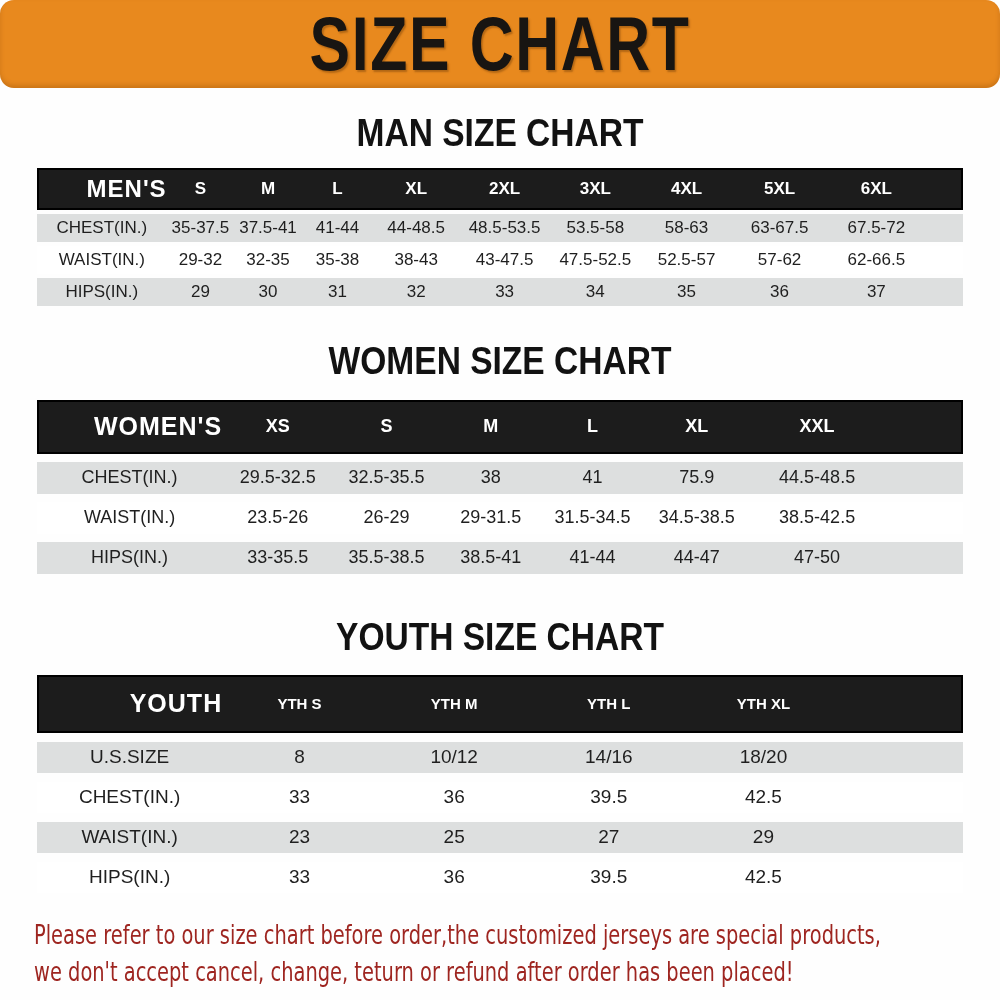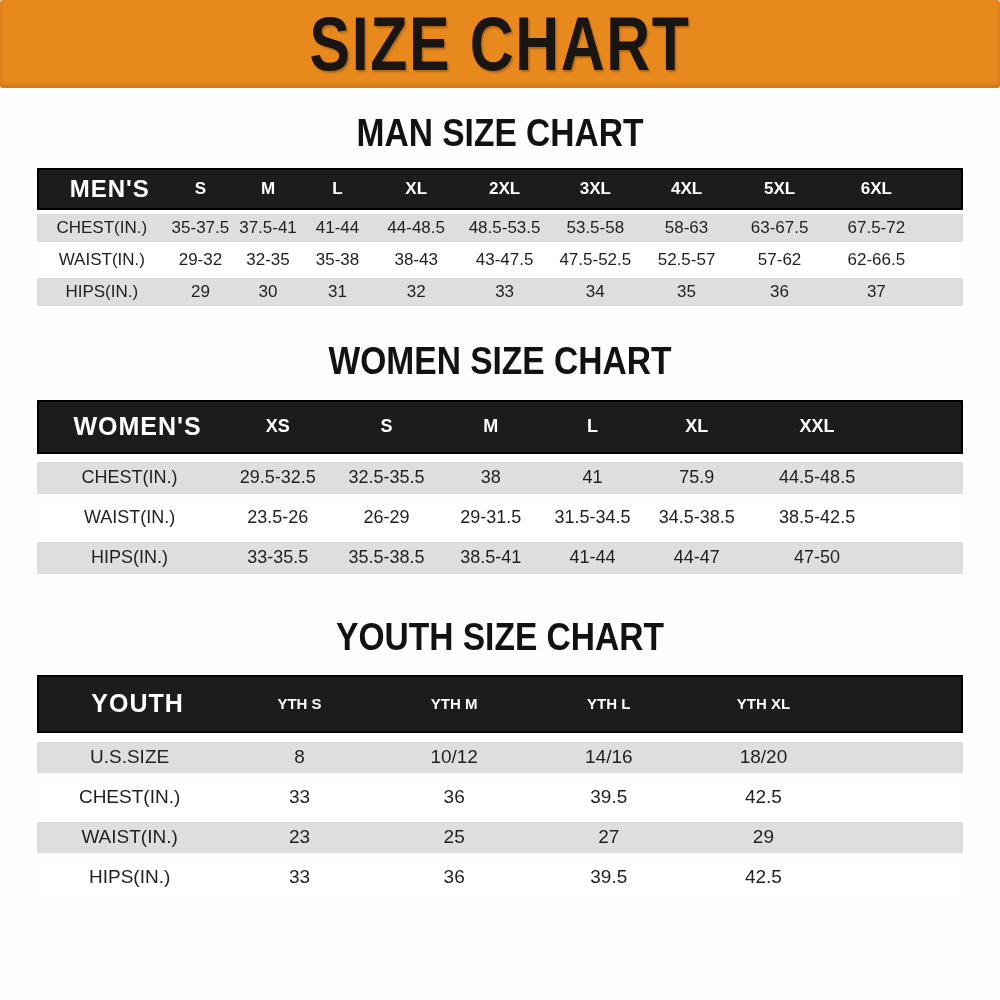--- a/index.html
+++ b/index.html
@@ -13,21 +13,21 @@
     width: 1000px;
     height: 1000px;
     background: #fefefe;
     overflow: hidden;
   }
 
   
   .banner {
     height: 88px;
     background: #E8891E;
-    border-radius: 3px;
+    border-radius: 14px;
     display: flex;
     align-items: center;
     justify-content: center;
     box-shadow: inset 0 -3px 4px rgba(120,60,0,0.25);
   }
   .banner-title {
     font-size: 76px;
     font-weight: bold;
     color: #181512;
     letter-spacing: 2px;
@@ -76,21 +76,21 @@
   .head-row th {
     background: #1C1C1C;
     color: #ffffff;
     font-weight: bold;
     border-top: 2px solid #000;
     border-bottom: 2px solid #000;
   }
   .head-row th:first-child { border-left: 2px solid #000; }
   .head-row th:last-child  { border-right: 2px solid #000; }
   .head-row th.table-label {
-    text-align: center;
+    text-align: right;
     padding-left: 14px;
     letter-spacing: 1px;
   }
   table.men   .head-row th { height: 38px; font-size: 17px; }
   table.women .head-row th { height: 50px; font-size: 18px; }
   table.youth .head-row th { height: 54px; font-size: 15px; }
   table.men   .head-row th.table-label { font-size: 24px; }
   table.women .head-row th.table-label { font-size: 25px; }
   table.youth .head-row th.table-label { font-size: 25px; }
 
@@ -310,14 +310,18 @@
         <td>HIPS(IN.)</td>
         <td>33</td>
         <td>36</td>
         <td>39.5</td>
         <td>42.5</td>
         <td></td>
       </tr>
     </tbody>
   </table>
 
+  <footer class="footer">
+    <div class="footer-line">Please refer to our size chart before order,the customized jerseys are special products,</div>
+    <div class="footer-line">we don't accept cancel, change, teturn or refund after order has been placed!</div>
+  </footer>
 
 </div>
 
 </body></html>

